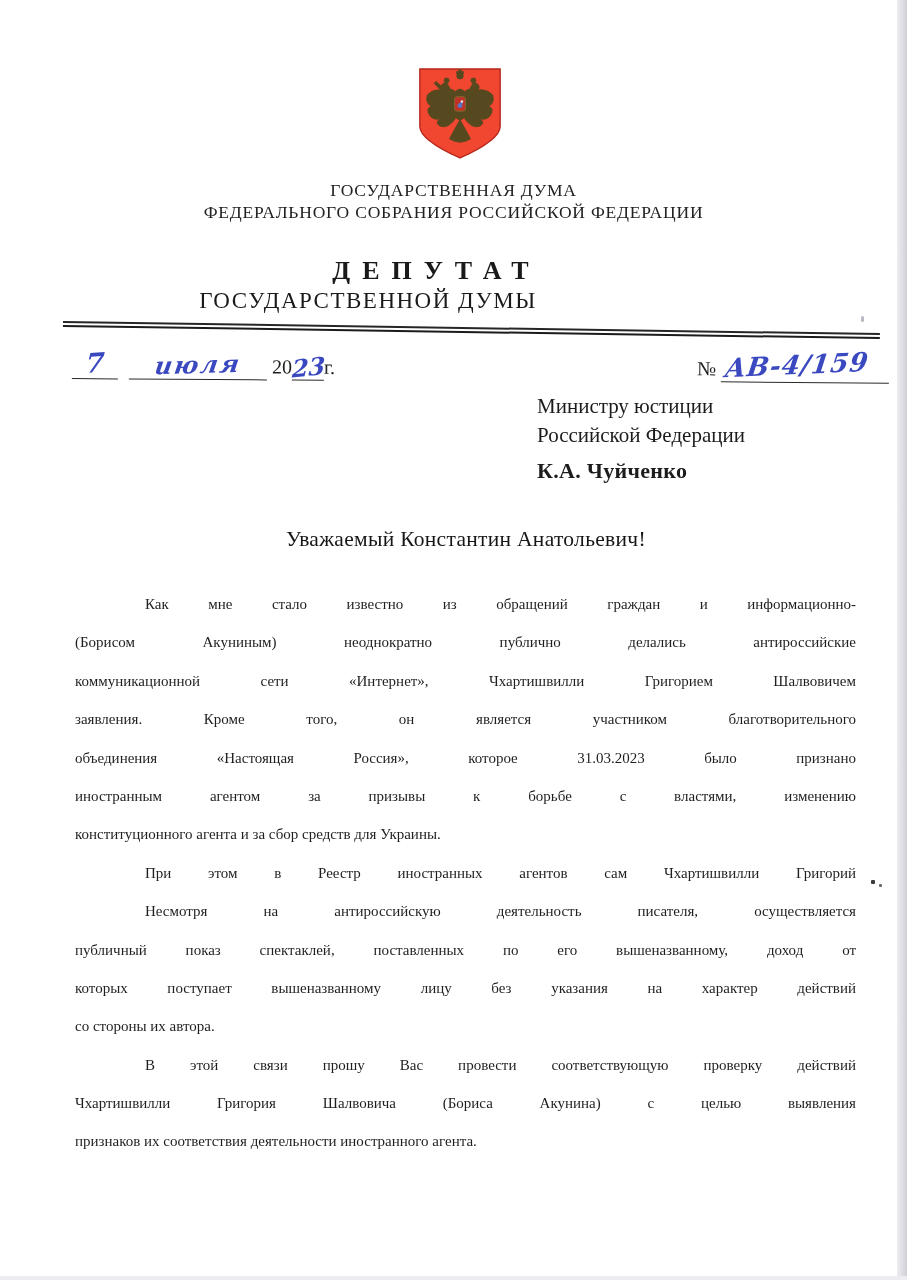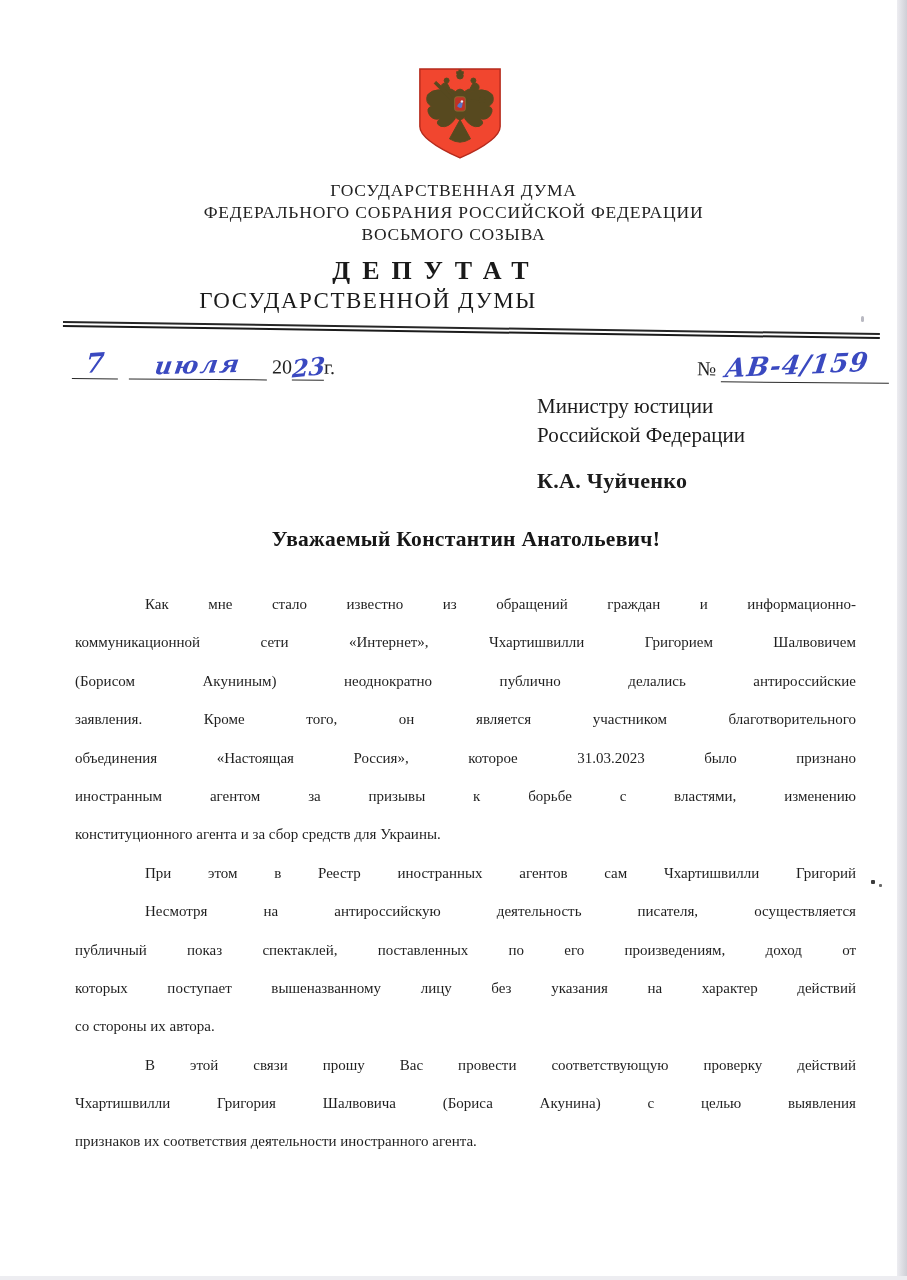--- a/index.html
+++ b/index.html
@@ -50,25 +50,25 @@
     font-style:italic;font-weight:600;color:#3a49c0;
     display:inline-block;
   }
   .hw-day{font-size:27px;transform:rotate(-4deg) skewX(-6deg);}
   .hw-month{font-size:24px;letter-spacing:2px;transform:rotate(-2deg) skewX(-10deg);}
   .hw-year{font-size:24px;transform:rotate(-6deg) skewX(-8deg);position:relative;top:2px;}
   .hw-num{font-size:26px;letter-spacing:1px;transform:rotate(-3deg) skewX(-10deg);position:relative;top:-2px;left:4px;}
 
   
   .recipient{left:537px;top:392px;width:330px;font-size:21px;line-height:29px;color:#1c1c1c;}
-  .recipient .name{font-weight:bold;font-size:22px;margin-top:16px;letter-spacing:0.3px;}
+  .recipient .name{font-weight:bold;font-size:22px;margin-top:6px;letter-spacing:0.3px;}
 
   
   .salutation{left:75px;top:527px;width:782px;text-align:center;
-    font-size:21.5px;font-weight:bold;color:#161616;letter-spacing:0.3px;}
+    font-size:21.5px;font-weight:normal;color:#161616;letter-spacing:0.3px;}
 
   
   .body-text{left:75px;top:585px;width:781px;font-size:15px;color:#1f1f1f;}
   .line{height:38.4px;line-height:38.4px;white-space:normal;}
   .j{text-align:justify;text-align-last:justify;}
   .l{text-align:left;}
   .ind{text-indent:70px;}
 </style>
 </head>
 <body>
@@ -111,21 +111,20 @@
 
     <rect x="39.4" y="32" width="11.2" height="15" rx="2.5" fill="#c03226" stroke="#8a6a30" stroke-width="1"></rect>
     <path d="M42,42 q2,-5 6,-4 l-1,5 q-2,2 -5,-1 z" fill="#5a74c8"></path>
     <circle cx="47" cy="37" r="1.3" fill="#e8e8f2"></circle>
   </svg>
 </div>
 
 <div class="abs org">
   <div>ГОСУДАРСТВЕННАЯ ДУМА</div>
   <div>ФЕДЕРАЛЬНОГО СОБРАНИЯ РОССИЙСКОЙ ФЕДЕРАЦИИ</div>
-  <div>ВОСЬМОГО СОЗЫВА</div>
 </div>
 <div class="abs dep-title">ДЕПУТАТ</div>
 <div class="abs dep-sub">ГОСУДАРСТВЕННОЙ ДУМЫ</div>
 
 <div class="abs rule"></div>
 
 <div class="abs dateline">
   <div class="dl-left">
     <span class="u u-day"><span class="hw hw-day">7</span></span>
     <span class="u u-month"><span class="hw hw-month">июля</span></span>
@@ -140,30 +139,30 @@
 <div class="abs recipient">
   <div>Министру юстиции</div>
   <div>Российской Федерации</div>
   <div class="name">К.А. Чуйченко</div>
 </div>
 
 <div class="abs salutation">Уважаемый Константин Анатольевич!</div>
 
 <div class="abs body-text">
   <div class="line j ind">Как мне стало известно из обращений граждан и информационно-</div>
+  <div class="line j">(Борисом Акуниным) неоднократно публично делались антироссийские</div>
   <div class="line j">коммуникационной сети «Интернет», Чхартишвилли Григорием Шалвовичем</div>
-  <div class="line j">(Борисом Акуниным) неоднократно публично делались антироссийские</div>
   <div class="line j">заявления. Кроме того, он является участником благотворительного</div>
   <div class="line j">объединения «Настоящая Россия», которое 31.03.2023 было признано</div>
   <div class="line j">иностранным агентом за призывы к борьбе с властями, изменению</div>
   <div class="line l">конституционного агента и за сбор средств для Украины.</div>
 
   <div class="line j ind">При этом в Реестр иностранных агентов сам Чхартишвилли Григорий</div>
 
   <div class="line j ind">Несмотря на антироссийскую деятельность писателя, осуществляется</div>
-  <div class="line j">публичный показ спектаклей, поставленных по его произведениям, доход от</div>
+  <div class="line j">публичный показ спектаклей, поставленных по его вышеназванному, доход от</div>
   <div class="line j">которых поступает вышеназванному лицу без указания на характер действий</div>
   <div class="line l">со стороны их автора.</div>
 
   <div class="line j ind">В этой связи прошу Вас провести соответствующую проверку действий</div>
   <div class="line j">Чхартишвилли Григория Шалвовича (Бориса Акунина) с целью выявления</div>
   <div class="line l">признаков их соответствия деятельности иностранного агента.</div>
 </div>
 
 </body></html>

